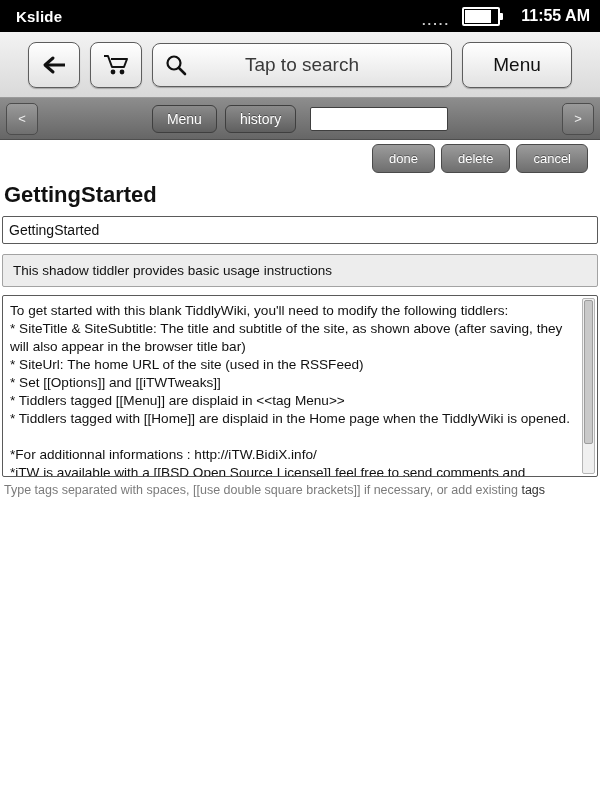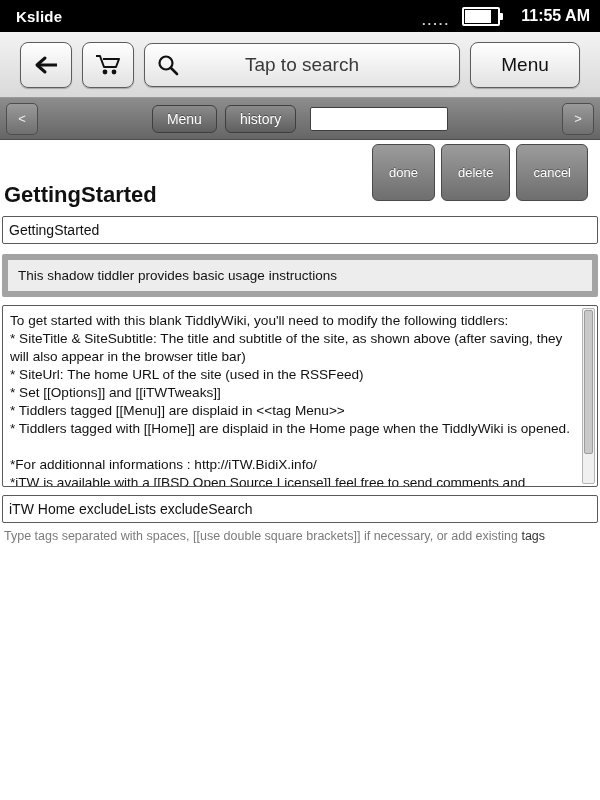--- a/index.html
+++ b/index.html
@@ -72,21 +72,21 @@
     text-align: right;
   }
 
   
   .toolbar {
     height: 66px;
     background: linear-gradient(#f3f3f3, #d9d9d9);
     border-bottom: 1px solid #9a9a9a;
     display: flex;
     align-items: center;
-    padding: 0 20px;
+    padding: 0 28px;
     box-sizing: border-box;
     gap: 10px;
   }
   .tbtn {
     background: linear-gradient(#ffffff, #e2e2e2);
     border: 1px solid #5d5d5d;
     border-radius: 8px;
     height: 44px;
     display: flex;
     align-items: center;
@@ -175,21 +175,21 @@
     box-sizing: border-box;
     gap: 6px;
     background: #ffffff;
   }
   .abtn {
     background: linear-gradient(#9c9c9c, #6e6e6e);
     border: 1px solid #4a4a4a;
     border-radius: 6px;
     color: #ffffff;
     font-size: 13px;
-    padding: 20px 16px;
+    padding: 6px 16px;
     cursor: pointer;
     text-shadow: 0 -1px 0 rgba(0,0,0,0.4);
   }
 
   
   .content {
     padding: 0 2px;
     box-sizing: border-box;
   }
   .page-title {
@@ -205,21 +205,21 @@
     background: #ffffff;
     font-family: "Liberation Sans", sans-serif;
     font-size: 14px;
     color: #111;
     padding: 5px 6px;
     border-radius: 2px;
   }
   .shadow-note {
     margin: 10px 0 8px 0;
     background: #ededed;
-    border: 6px solid #a3a3a3;
+    border: 1px solid #a3a3a3;
     border-radius: 2px;
     padding: 8px 10px;
     font-size: 13.5px;
     color: #111;
   }
   .body-box {
     position: relative;
     border: 1px solid #5a5a5a;
     background: #ffffff;
     height: 180px;
@@ -341,20 +341,19 @@
 * Tiddlers tagged [[Menu]] are displaid in &lt;&lt;tag Menu&gt;&gt;
 * Tiddlers tagged with [[Home]] are displaid in the Home page when the TiddlyWiki is opened.
 
 *For additionnal informations : http://iTW.BidiX.info/
 *iTW is available with a [[BSD Open Source License]] feel free to send comments and</div>
     <div class="scrollbar">
       <div class="thumb"></div>
     </div>
   </div>
 
-  <input class="field tags-field" type="text" value="iTW Home excludeLists excludeSearch" style="">
 
   <div class="tags-hint">
     <span>Type tags separated with spaces, [[use double square brackets]] if necessary, or add existing </span><span class="link">tags</span>
   </div>
 </div>
 
 <div class="filler"></div>
 
 </body></html>

